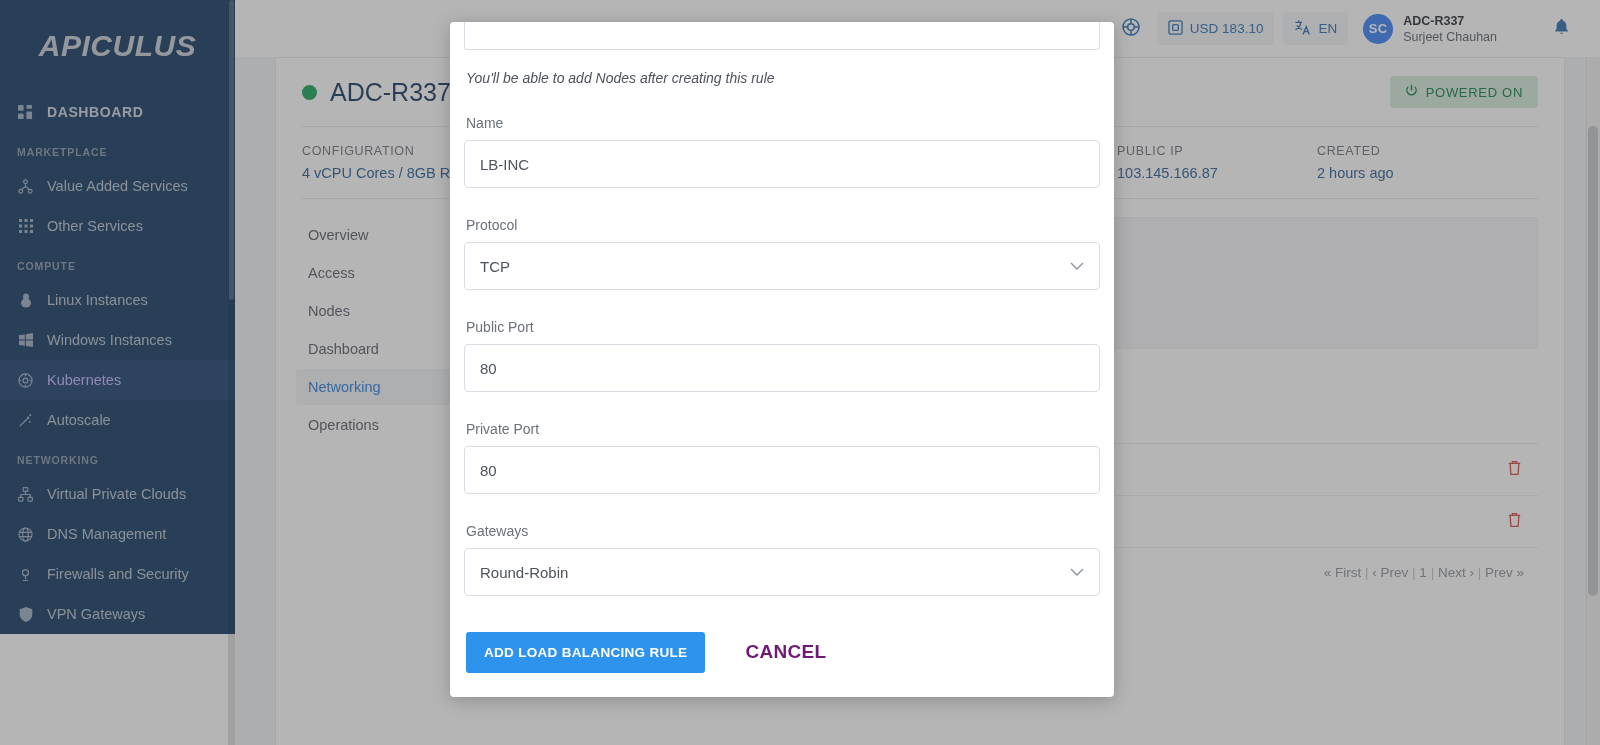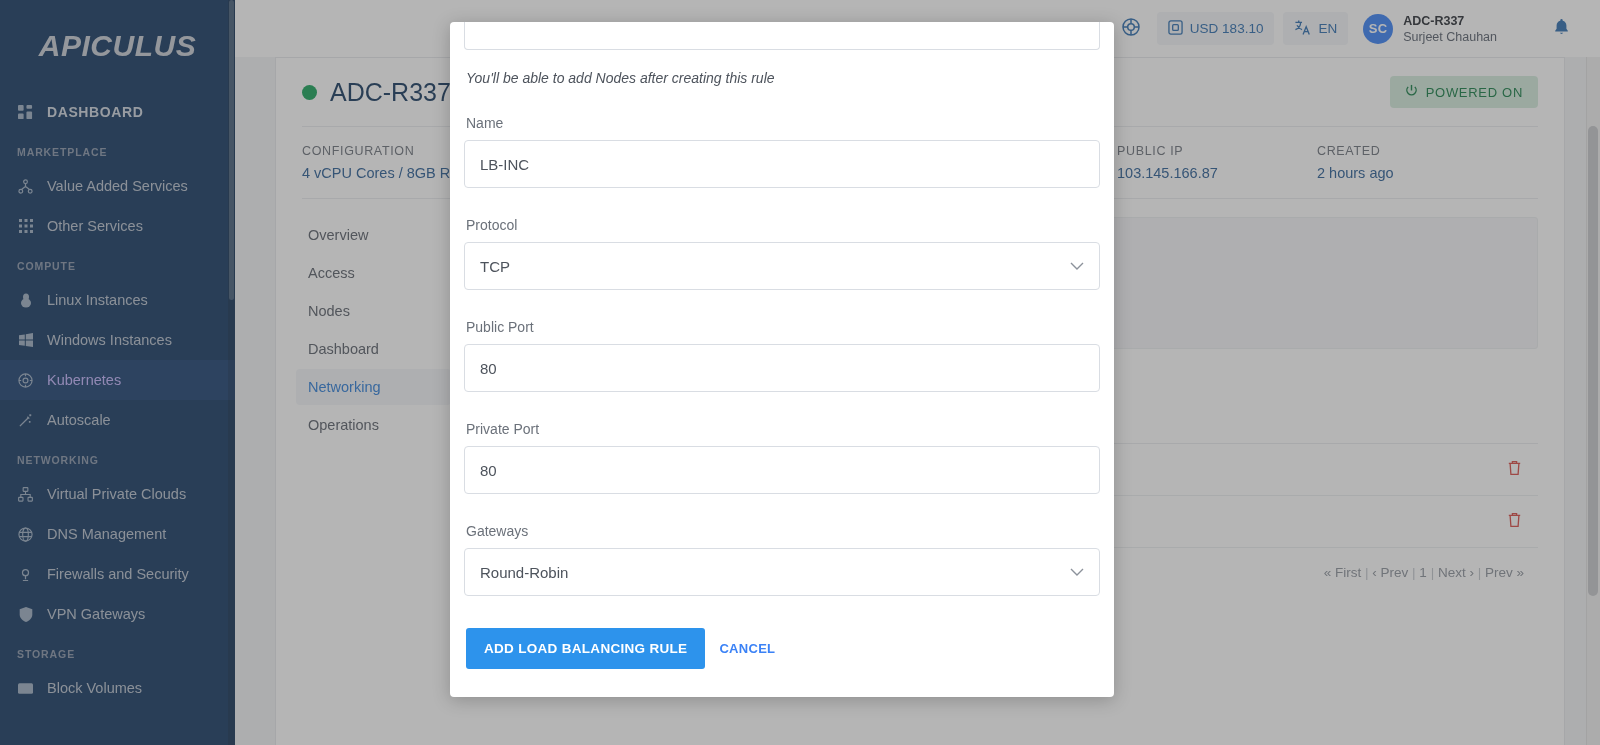--- a/index.html
+++ b/index.html
@@ -9,21 +9,21 @@
     font-family: "Liberation Sans", sans-serif;
     background: #ffffff;
   }
 
   
   .app { position: relative; width: 1600px; height: 745px; overflow: hidden; }
 
   
   .sidebar {
     position: absolute; left: 0; top: 0;
-    width: 235px; height: 745px;
+    width: 235px; height: 634px;
     background: #173a63;
     overflow: hidden;
     z-index: 5;
   }
   .logo-wrap {
     height: 92px;
     display: flex; align-items: center; justify-content: center;
   }
   .logo {
     font-size: 30px; font-weight: bold; letter-spacing: .5px;
@@ -231,34 +231,34 @@
     margin-top: 9px; height: 48px;
     border: 1px solid #d9dde3; border-radius: 4px;
     display: flex; align-items: center;
     padding: 0 15px;
     font-size: 15px; color: #4d535c;
     background: #fff;
   }
   .fctl.select { justify-content: space-between; cursor: pointer; }
   .chev { color: #8c929b; font-size: 13px; }
   .actions {
-    display: flex; align-items: center; gap: 0;
+    display: flex; align-items: center; gap: 26px;
     padding: 32px 2px 0 2px;
   }
   .btn-primary {
     background: #2d93ec; color: #fff;
     border: none; border-radius: 3px;
     font-family: inherit;
     font-size: 13.5px; font-weight: bold; letter-spacing: .3px;
     padding: 13px 18px; cursor: pointer;
   }
   .btn-cancel {
     background: transparent; border: none;
     font-family: inherit;
-    color: #3b82f6; font-size: 13px; font-weight: bold; letter-spacing: .3px;
+    color: #701a75; font-size: 19px; font-weight: bold; letter-spacing: .3px;
     padding: 13px 14px; cursor: pointer;
   }
 </style>
 </head>
 <body>
 
 <div class="app">
 
   <aside class="sidebar">
     <div class="logo-wrap">

